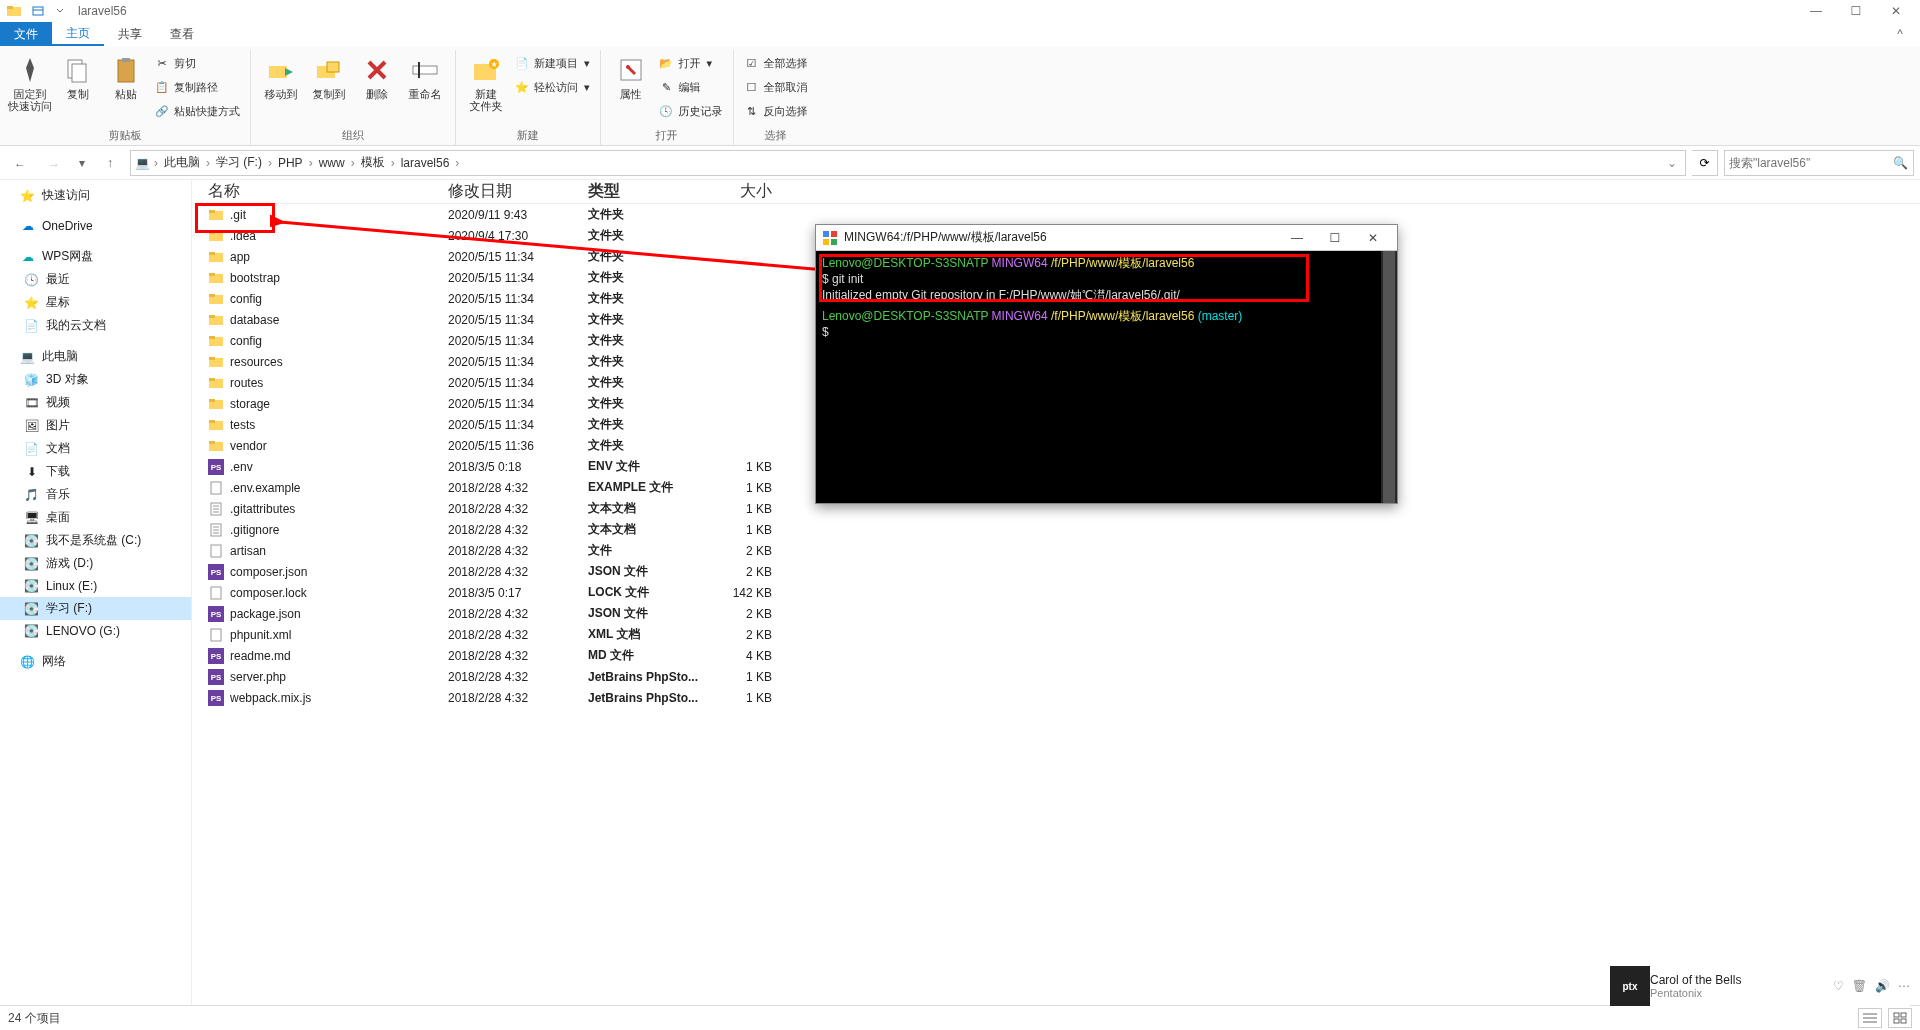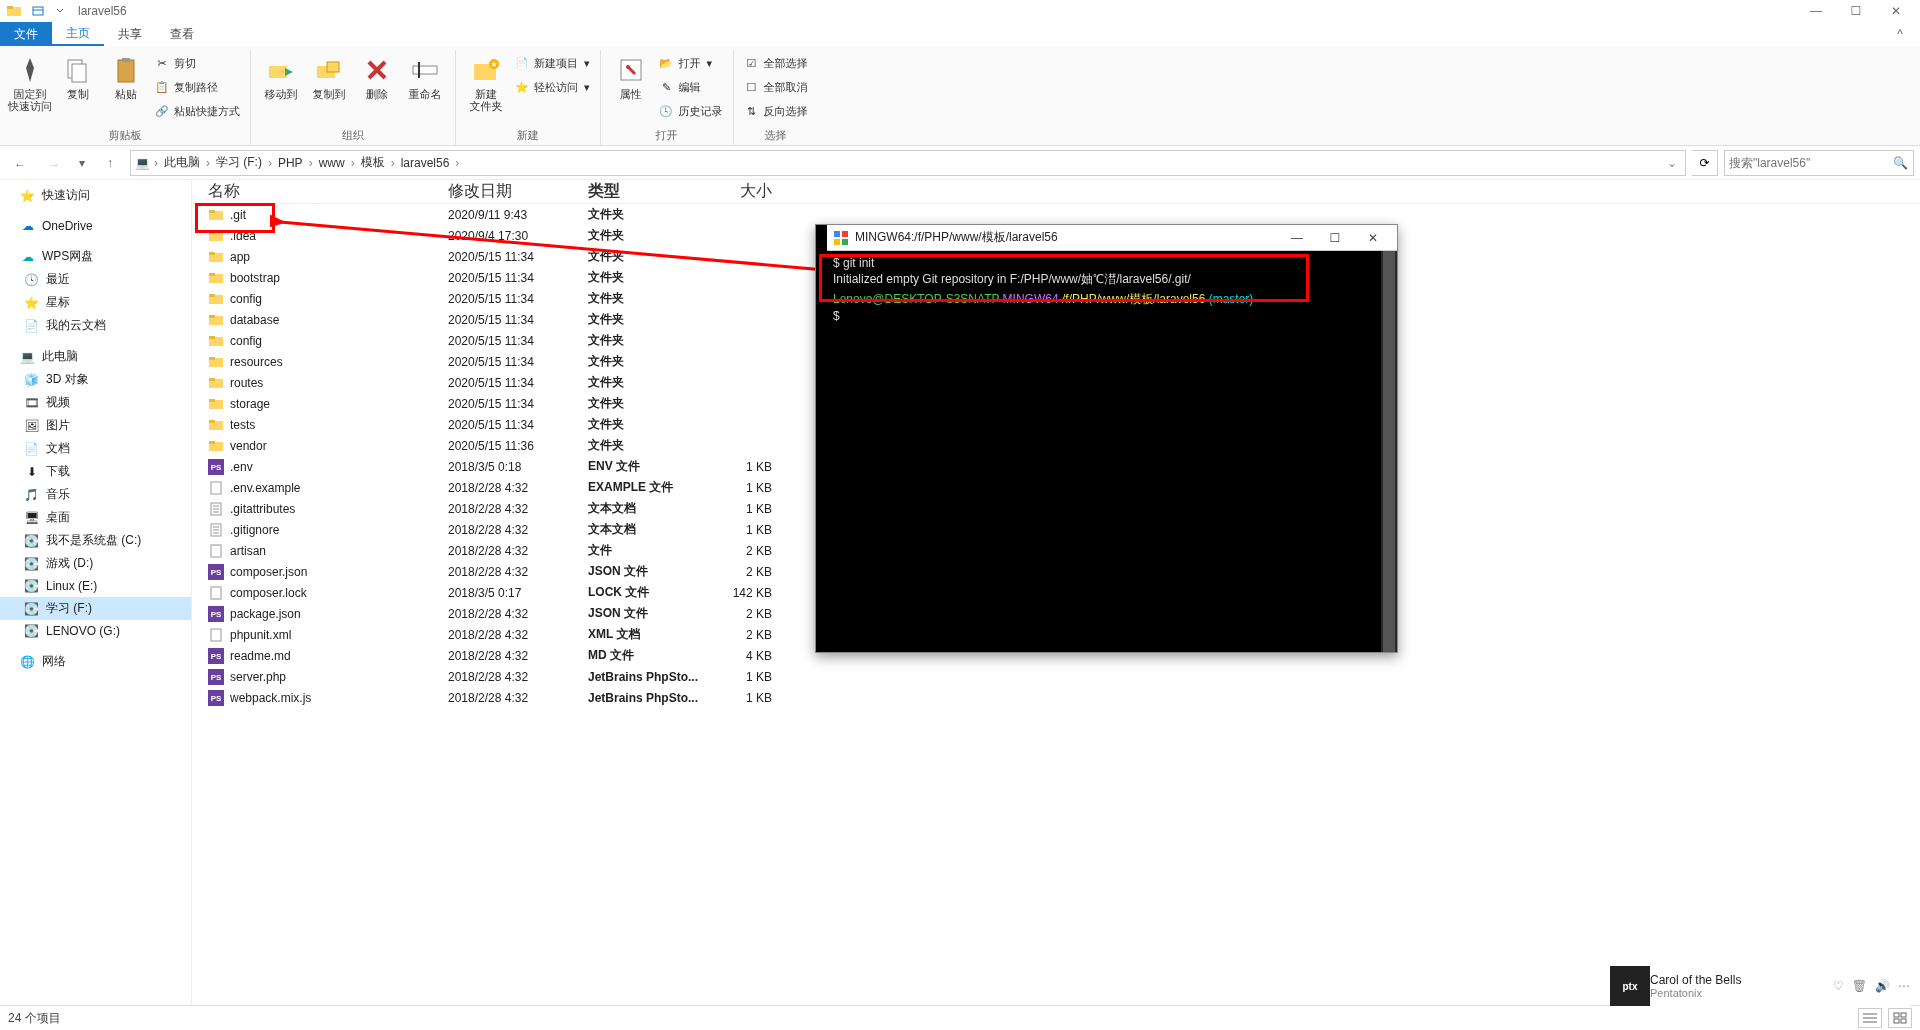--- a/index.html
+++ b/index.html
@@ -63,21 +63,21 @@
 .col-size { width:76px; text-align:right; padding-right:8px;}
 .fl-row { display:flex; align-items:center; height:21px; font-size:12px; color:#222;}
 .fl-row .col-name { display:flex; align-items:center; gap:6px;}
 .fl-row .ic { width:16px; height:16px; display:flex; align-items:center; justify-content:center;}
 
 
 .highlight-box { position:absolute; border:3px solid #ff0000; pointer-events:none;}
 .arrow-svg { position:absolute; pointer-events:none;}
 
 
-.terminal { position:absolute; top:224px; left:815px; width:583px; height:429px; background:#000; border:1px solid #888; box-shadow: 0 4px 12px rgba(0,0,0,.4); padding-left: 11px;}
+.terminal { position:absolute; top:224px; left:815px; width:583px; height:280px; background:#000; border:1px solid #888; box-shadow: 0 4px 12px rgba(0,0,0,.4);}
 .term-title { height:26px; background:#fff; display:flex; align-items:center; padding:0 6px; gap:6px; border-bottom:1px solid #ccc;}
 .term-title .ic{width:16px;height:16px;}
 .term-title .ttl{font-size:12px;color:#222;}
 .term-title .ctrls{margin-left:auto; display:flex; gap:2px;}
 .term-title .ctrls .c{width:36px;height:24px;display:flex;align-items:center;justify-content:center;color:#444;}
 .term-body{ font-family: "Consolas", monospace; font-size:12px; line-height:1.35; padding:4px 6px; color:#ddd; position:relative; height:calc(100% - 26px);}
 .term-body .green{color:#4ec94e;}
 .term-body .purple{color:#d070ff;}
 .term-body .yellow{color:#f0e060;}
 .term-body .cyan{color:#00e0e0;}
@@ -791,20 +791,21 @@
           <rect x="9" y="9" width="6" height="6" fill="#34a853"></rect>
         </svg></span>
     <span class="ttl">MINGW64:/f/PHP/www/模板/laravel56</span>
     <div class="ctrls">
       <div class="c">—</div>
       <div class="c">☐</div>
       <div class="c">✕</div>
     </div>
   </div>
   <div class="term-body">
+    <div><span class="green">Lenovo@DESKTOP-S3SNATP</span> <span class="purple">MINGW64</span> <span class="yellow">/f/PHP/www/模板/laravel56</span></div>
     <div class="white">$ git init</div>
     <div class="white">Initialized empty Git repository in F:/PHP/www/妯℃澘/laravel56/.git/</div>
     <div style="height:4px;"></div>
     <div><span class="green">Lenovo@DESKTOP-S3SNATP</span> <span class="purple">MINGW64</span> <span class="yellow">/f/PHP/www/模板/laravel56</span> <span class="cyan">(master)</span></div>
     <div class="white">$</div>
   </div>
   <div class="term-scrollbar">
       <div class="thumb"></div>
     </div>
 

